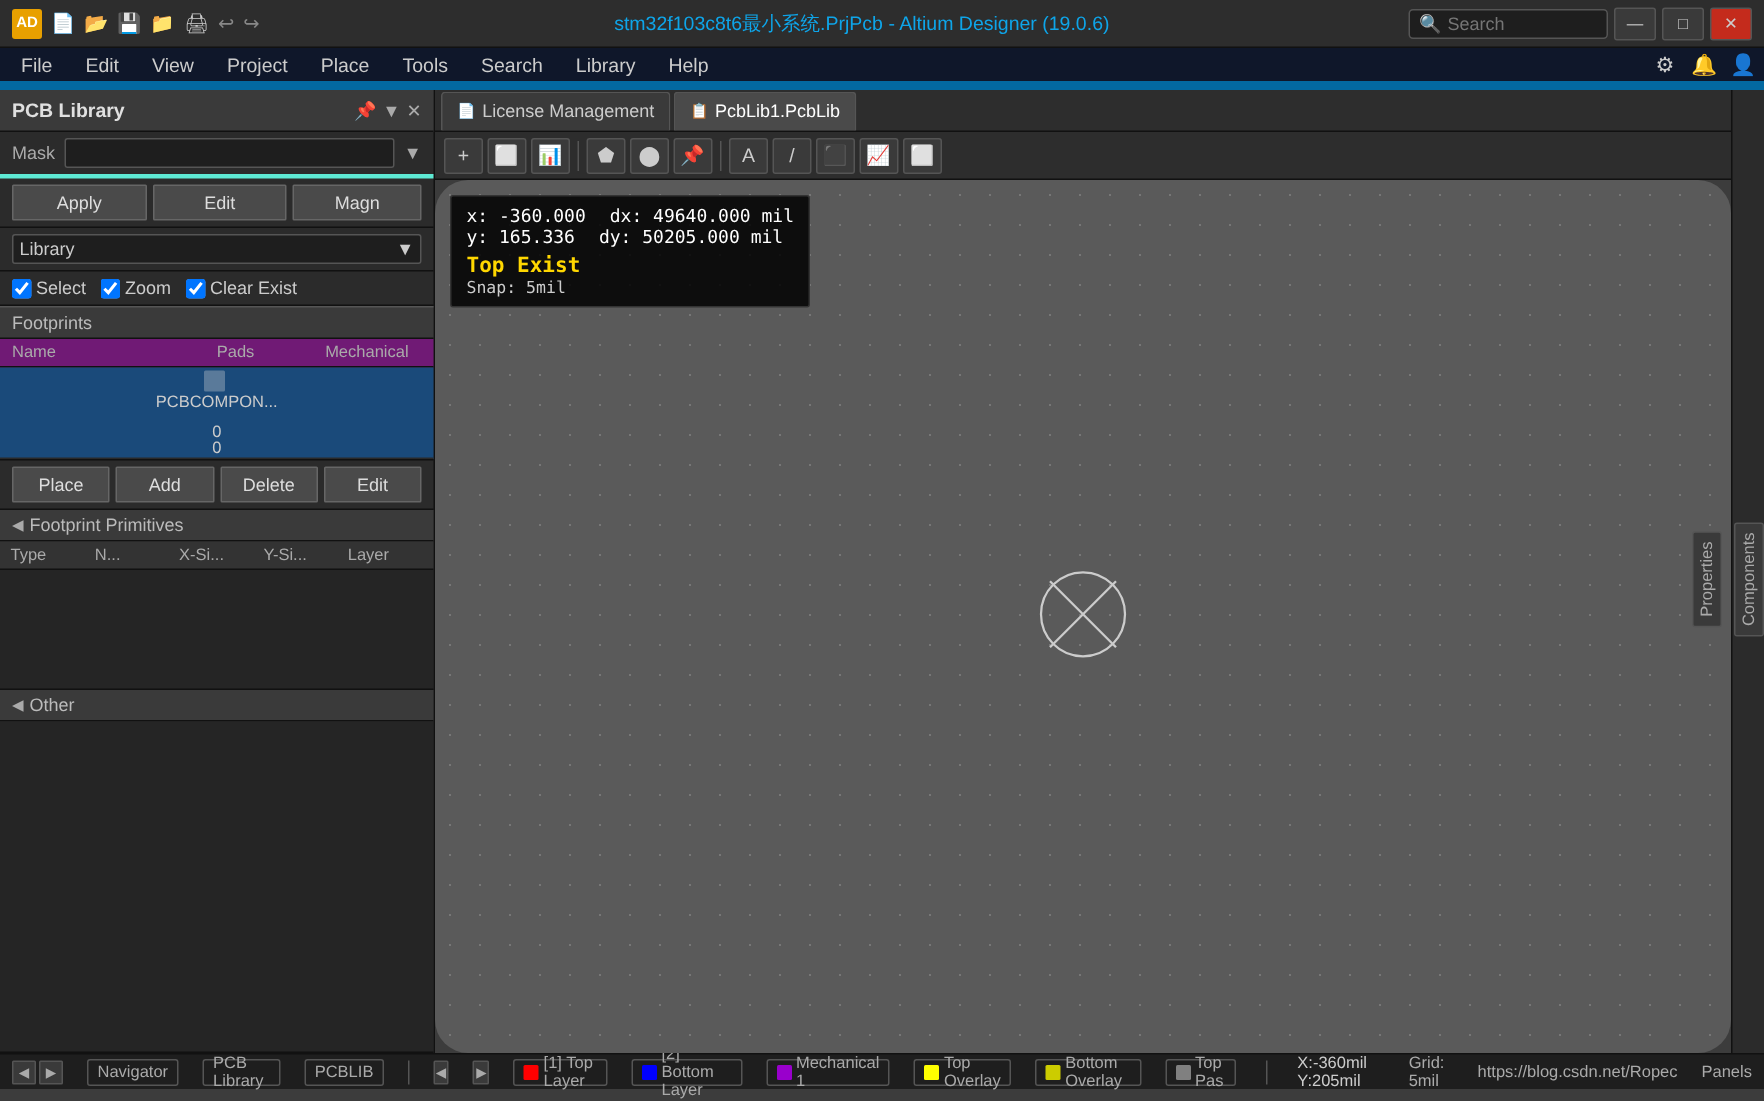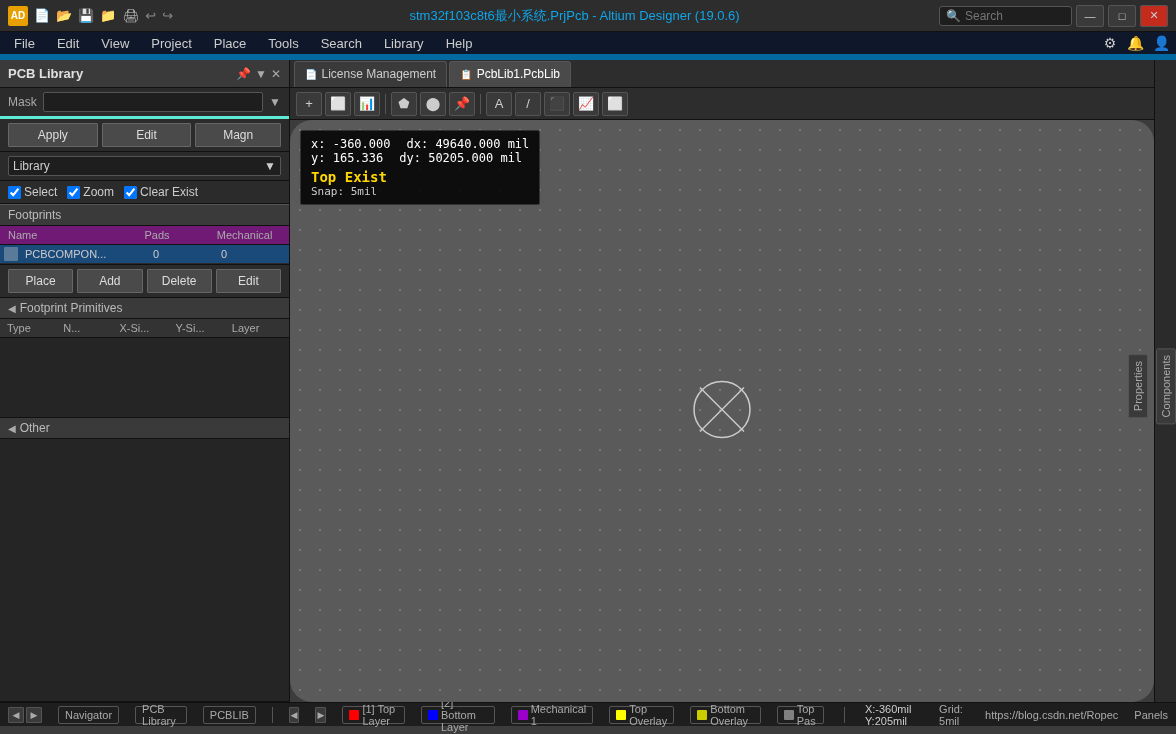--- a/index.html
+++ b/index.html
@@ -74,21 +74,21 @@
 
     .table-header {
       display:flex; background:#701a75; border-bottom:1px solid #111; padding:2px 4px;
     }
     .th-cell { color:#aaa; font-size:11px; flex:1; padding:1px 4px; }
     .th-cell.wide { flex:2; }
 
     .table-row-item {
       display:flex; align-items:center; padding:2px 4px; border-bottom:1px solid #2a2a2a; cursor:pointer;
     }
-    .table-row-item.selected { background:#1a4a7a; }
+    .table-row-item.selected { background:#1a4a7a;flex-direction:column; }
     .td-cell { flex:1; font-size:11px; color:#ccc; padding:1px 4px; overflow:hidden; text-overflow:ellipsis; white-space:nowrap; }
     .td-cell.wide { flex:2; }
     .row-icon { width:14px;height:14px;background:#5a7a9a;border-radius:1px;margin-right:3px;flex-shrink:0; }
 
     .action-row { display:flex; padding:4px 8px; gap:4px; border-bottom:1px solid #111; border-top:1px solid #111; }
 
     .prim-section-header {
       display:flex; align-items:center; gap:4px;
       background:#3a3a3a; padding:3px 8px; border-bottom:1px solid #111; cursor:pointer; font-size:12px; color:#bbb;
     }

